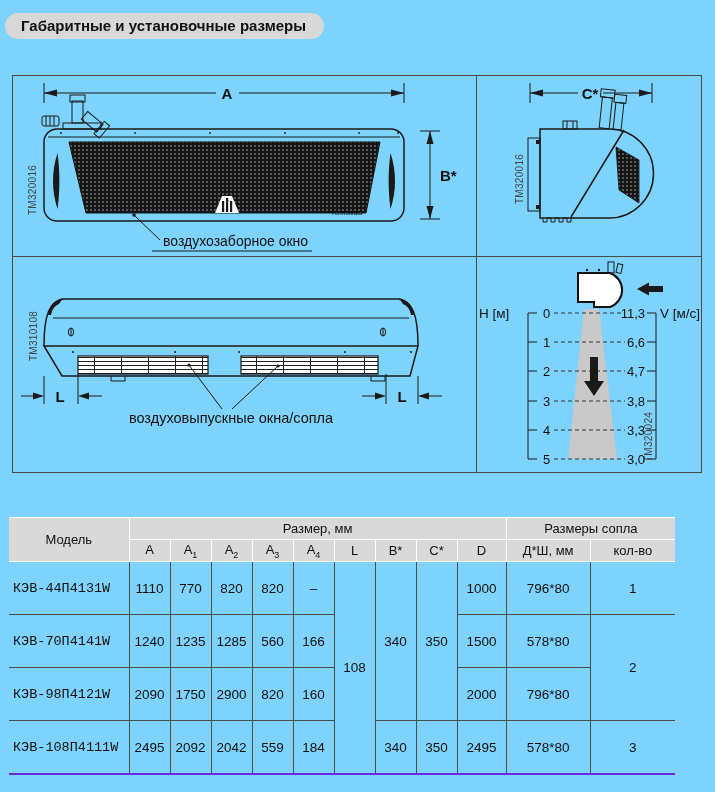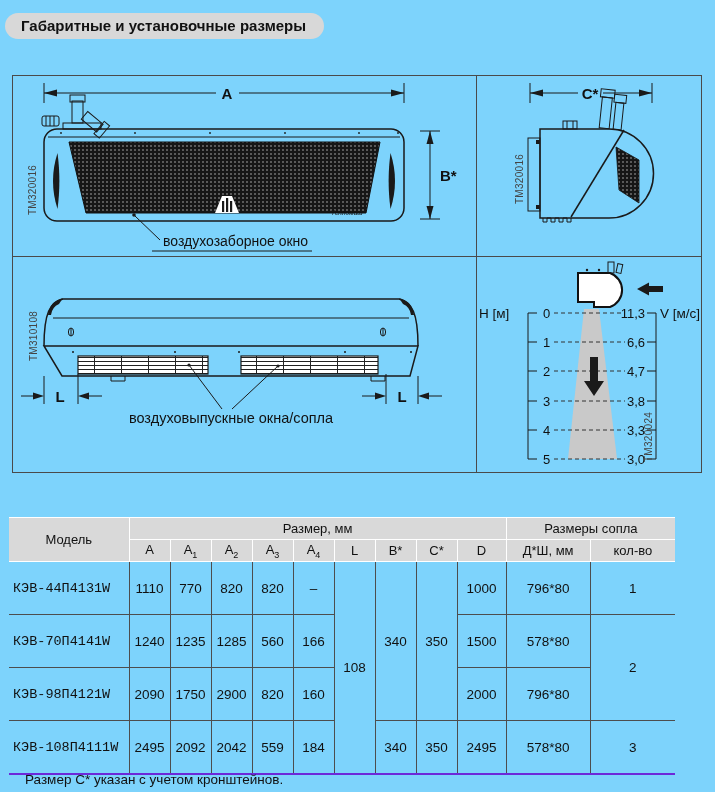--- a/index.html
+++ b/index.html
@@ -342,16 +342,15 @@
         <td>340</td>
         <td>350</td>
         <td>2495</td>
         <td>578*80</td>
         <td class="qty">3</td>
       </tr>
     </tbody>
   </table>
 
   <div class="footnotes">
-    <div>Размер C* указан с учетом кронштейнов.</div>
   </div>
 
 </div>
 
 </body></html>

